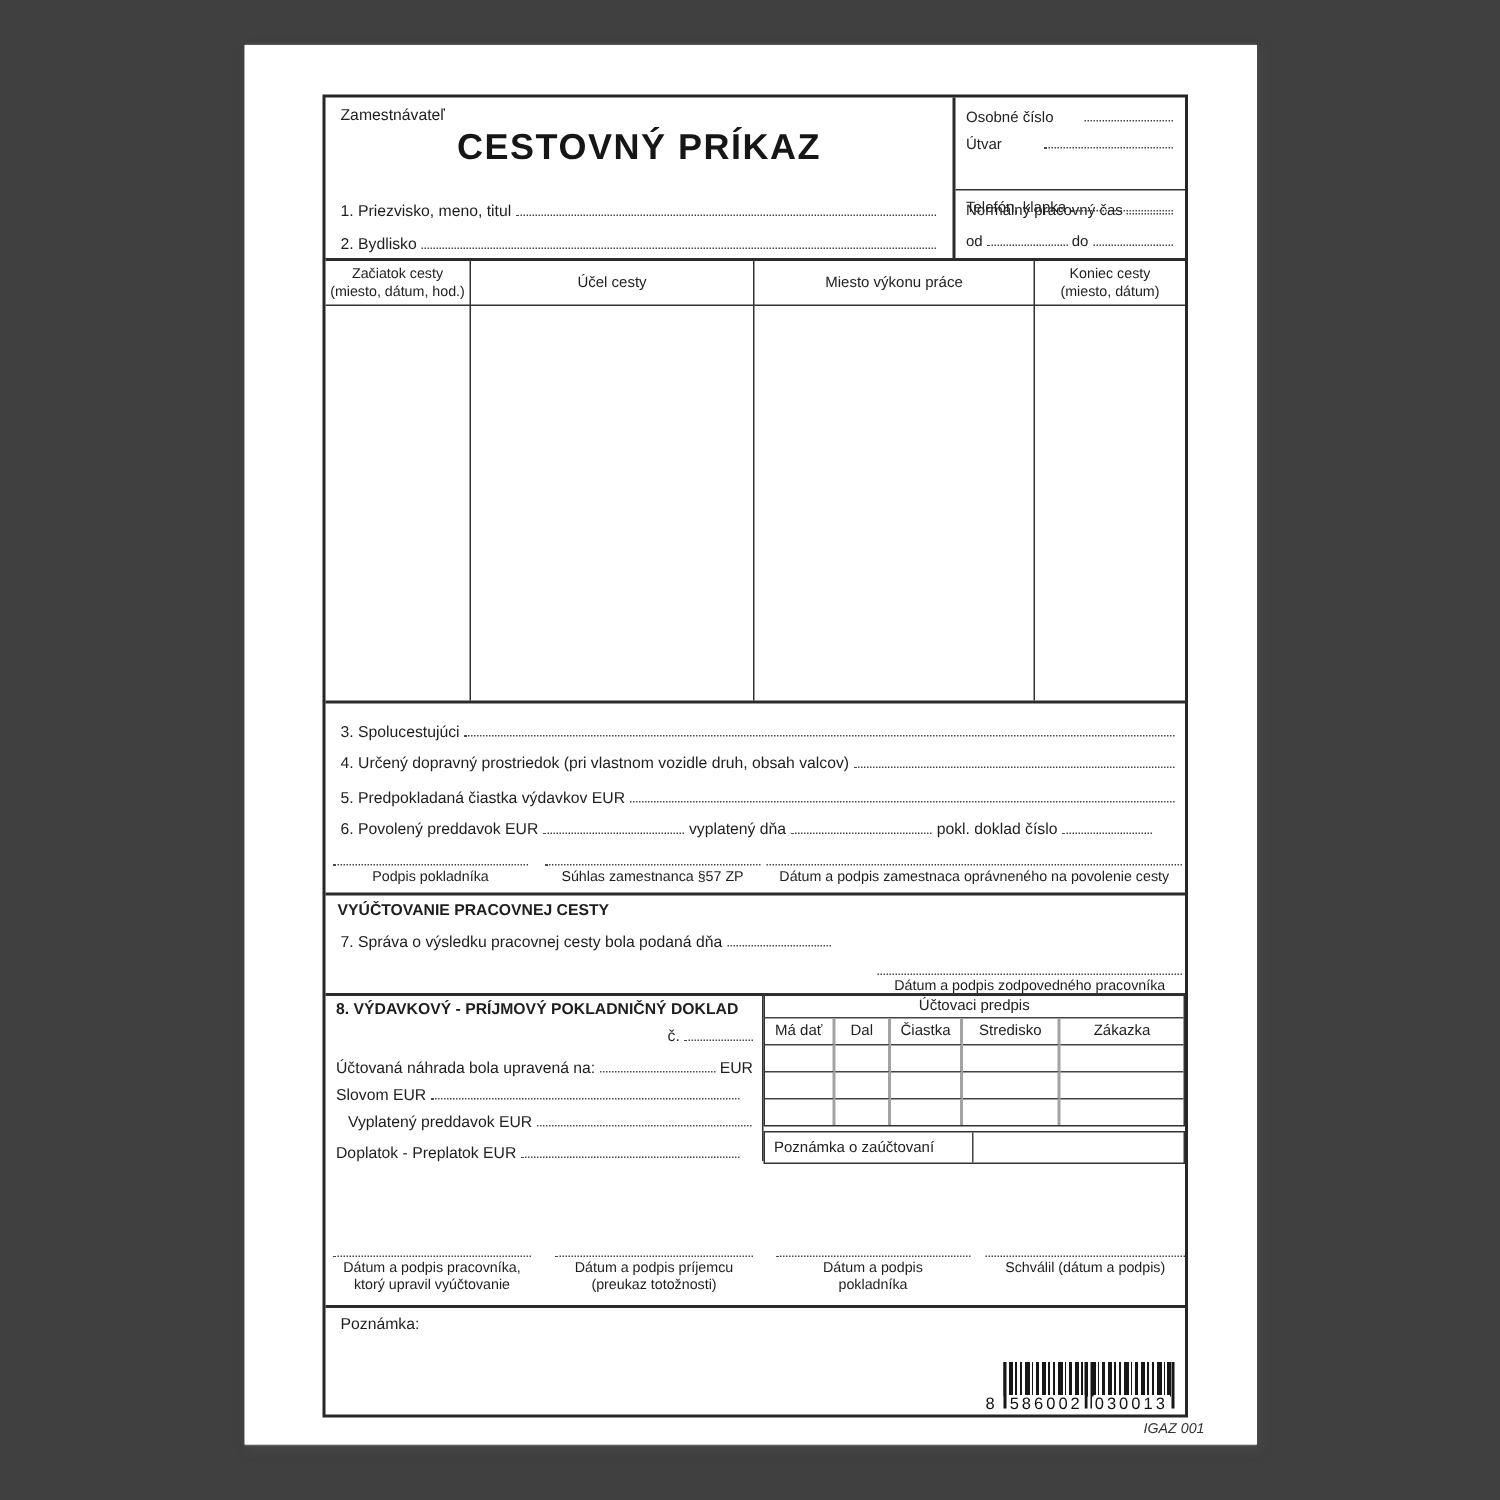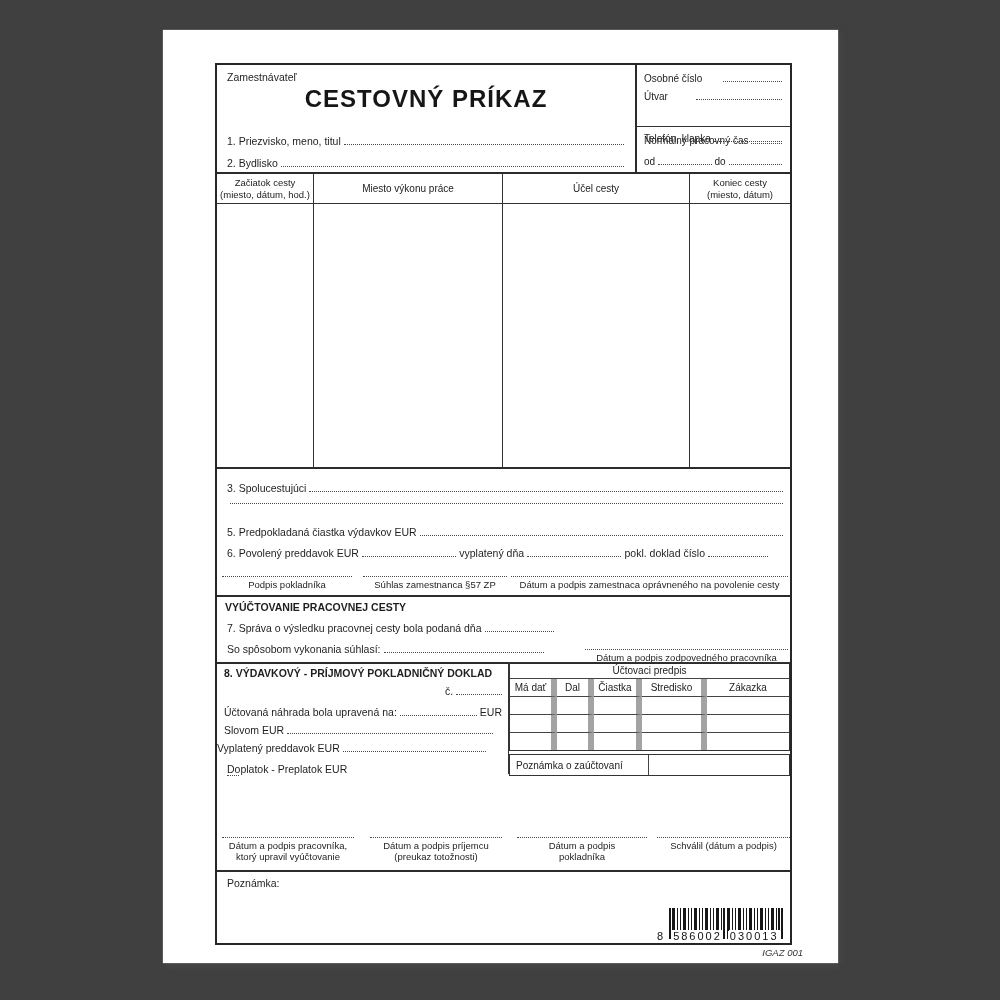--- a/index.html
+++ b/index.html
@@ -32,21 +32,21 @@
   .trip .td:last-child{border-right:none;}
   
   .sigblk{position:absolute;text-align:center;}
   .sigblk .dotline{border-top:1.6px dotted #4a4a4a;height:0;margin-bottom:2px;}
   .sigblk .cap{font-size:9.5px;line-height:11px;color:#1e1e1e;}
   
   .acct{position:absolute;left:292px;top:597px;width:281px;box-sizing:border-box;}
   .acct .main{border:1.5px solid #333;box-sizing:border-box;}
   .acct .titlerow{height:15px;border-bottom:1px solid #444;display:flex;align-items:center;justify-content:center;font-size:10px;}
   .acct .cols{display:grid;grid-template-columns:47px 37px 48px 65px 1fr;}
-  .acct .cols>div{border-right:6px solid #a3a3a3;border-bottom:1px solid #444;height:17px;
+  .acct .cols>div{border-right:2px solid #a3a3a3;border-bottom:1px solid #444;height:17px;
                   display:flex;align-items:center;justify-content:center;font-size:10px;}
   .acct .cols>div:nth-child(5n){border-right:none;}
   .acct .cols.last>div{border-bottom:none;}
   .acct .noterow{margin-top:3px;border:1.5px solid #333;height:20px;display:flex;box-sizing:content-box;}
   .acct .noterow .nl{width:138px;display:flex;align-items:center;padding-left:6px;font-size:10px;box-sizing:border-box;}
   .acct .noterow .nr{flex:1;border-left:1px solid #444;}
   
   .barcode{position:absolute;left:440px;top:843px;width:130px;height:34px;}
   .bc-bars{position:absolute;left:12px;top:0;width:112px;height:23px;
      background:repeating-linear-gradient(90deg,#171717 0 1.5px,#fff 1.5px 3.5px,#171717 3.5px 6.5px,#fff 6.5px 8px,#171717 8px 9px,#fff 9px 11px);}
@@ -100,40 +100,41 @@
         <span>2. Bydlisko</span>
         <span class="dots"></span>
       </div>
 
       <div class="trip">
         <div class="th">
           <span>Začiatok cesty</span>
           <span>(miesto, dátum, hod.)</span>
         </div>
         <div class="th" style="font-size:10px;">
+          <span>Účel cesty</span>
+        </div>
+        <div class="th" style="font-size:10px;">
           <span>Miesto výkonu práce</span>
-        </div>
-        <div class="th" style="font-size:10px;">
-          <span>Účel cesty</span>
         </div>
         <div class="th">
           <span>Koniec cesty</span>
           <span>(miesto, dátum)</span>
         </div>
         <div class="td"></div>
         <div class="td"></div>
         <div class="td"></div>
         <div class="td"></div>
       </div>
 
       <div class="fline t" style="left:10px;right:4px;top:417px;">
         <span>3. Spolucestujúci</span>
         <span class="dots"></span>
       </div>
       <div class="fline t" style="left:10px;right:4px;top:438px;">
+        <span>4. Určený dopravný prostriedok (pri vlastnom vozidle druh, obsah valcov)</span>
         <span class="dots"></span>
       </div>
       <div class="fline t" style="left:10px;right:4px;top:461px;">
         <span>5. Predpokladaná čiastka výdavkov EUR</span>
         <span class="dots"></span>
       </div>
       <div class="fline t" style="left:10px;right:19px;top:482px;">
         <span>6. Povolený preddavok EUR</span>
         <span class="dots"></span>
         <span>vyplatený dňa</span>
@@ -155,24 +156,20 @@
         <div class="cap">Dátum a podpis zamestnaca oprávneného na povolenie cesty</div>
       </div>
 
       <div class="hline" style="top:530px;"></div>
 
       <div class="abs t bold" style="left:8px;top:536px;">VYÚČTOVANIE PRACOVNEJ CESTY</div>
       <div class="fline t" style="left:10px;width:330px;top:557px;">
         <span>7. Správa o výsledku pracovnej cesty bola podaná dňa</span>
         <span class="dots"></span>
       </div>
-      <div class="fline t" style="left:10px;width:320px;top:578px;">
-        <span>So spôsobom vykonania súhlasí:</span>
-        <span class="dots"></span>
-      </div>
       <div class="sigblk" style="left:368px;top:584px;width:203px;">
         <div class="dotline"></div>
         <div class="cap">Dátum a podpis zodpovedného pracovníka</div>
       </div>
 
       <div class="hline" style="top:597px;"></div>
       <div class="abs" style="left:291px;top:597px;width:0;height:112px;border-left:1.5px solid #333;"></div>
 
       <div class="abs t bold" style="left:7px;top:602px;">8. VÝDAVKOVÝ - PRÍJMOVÝ POKLADNIČNÝ DOKLAD</div>
       <div class="fline t" style="left:228px;width:60px;top:620px;">
@@ -181,25 +178,25 @@
       </div>
       <div class="fline t" style="left:7px;width:278px;top:641px;">
         <span>Účtovaná náhrada bola upravená na:</span>
         <span class="dots"></span>
         <span>EUR</span>
       </div>
       <div class="fline t" style="left:7px;width:272px;top:659px;">
         <span>Slovom EUR</span>
         <span class="dots"></span>
       </div>
-      <div class="fline t" style="left:0;width:272px;top:677px;text-align:right;">
+      <div class="fline t" style="left:15px;width:272px;top:677px;text-align:right;">
         <span>Vyplatený preddavok EUR</span>
         <span class="dots"></span>
       </div>
-      <div class="fline t" style="left:7px;width:272px;top:698px;flex-direction:column;">
+      <div class="fline t" style="left:7px;width:272px;top:698px;">
         <span>Doplatok - Preplatok EUR</span>
         <span class="dots"></span>
       </div>
 
       <div class="acct">
         <div class="main">
           <div class="titlerow">Účtovaci predpis</div>
           <div class="cols">
             <div>Má dať</div>
             <div>Dal</div>

